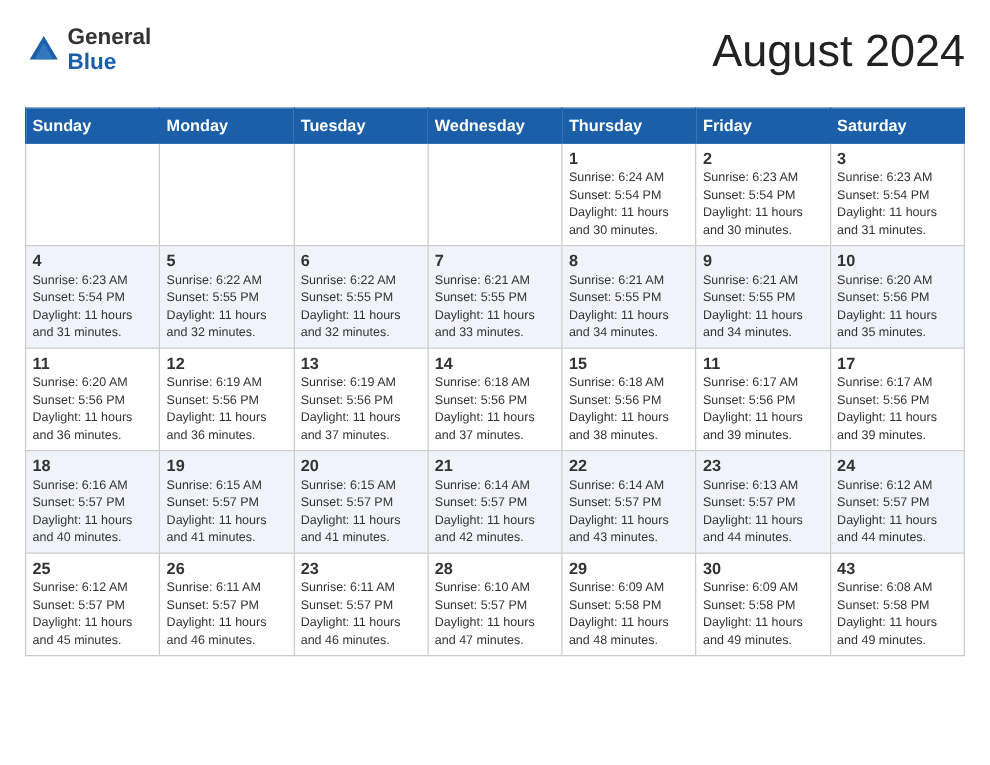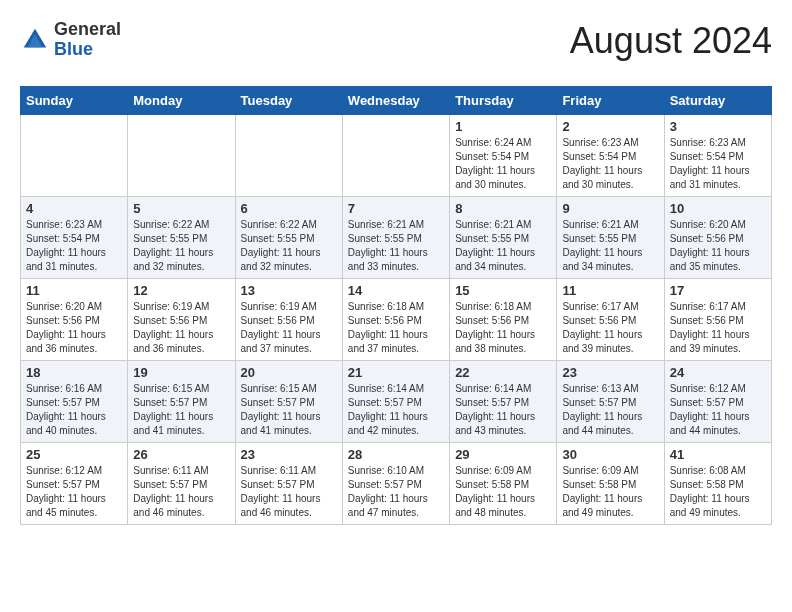--- a/index.html
+++ b/index.html
@@ -344,21 +344,21 @@
 and 48 minutes.</div>
         </td>
         <td>
           <span class="day-number">30</span>
           <div class="day-info" style="white-space: pre-line;">Sunrise: 6:09 AM
 Sunset: 5:58 PM
 Daylight: 11 hours
 and 49 minutes.</div>
         </td>
         <td>
-          <span class="day-number">41</span>
+          <span class="day-number">43</span>
           <div class="day-info" style="white-space: pre-line;">Sunrise: 6:08 AM
 Sunset: 5:58 PM
 Daylight: 11 hours
 and 49 minutes.</div>
         </td>
       </tr>
     </tbody>
 </table>
 
 </body></html>

